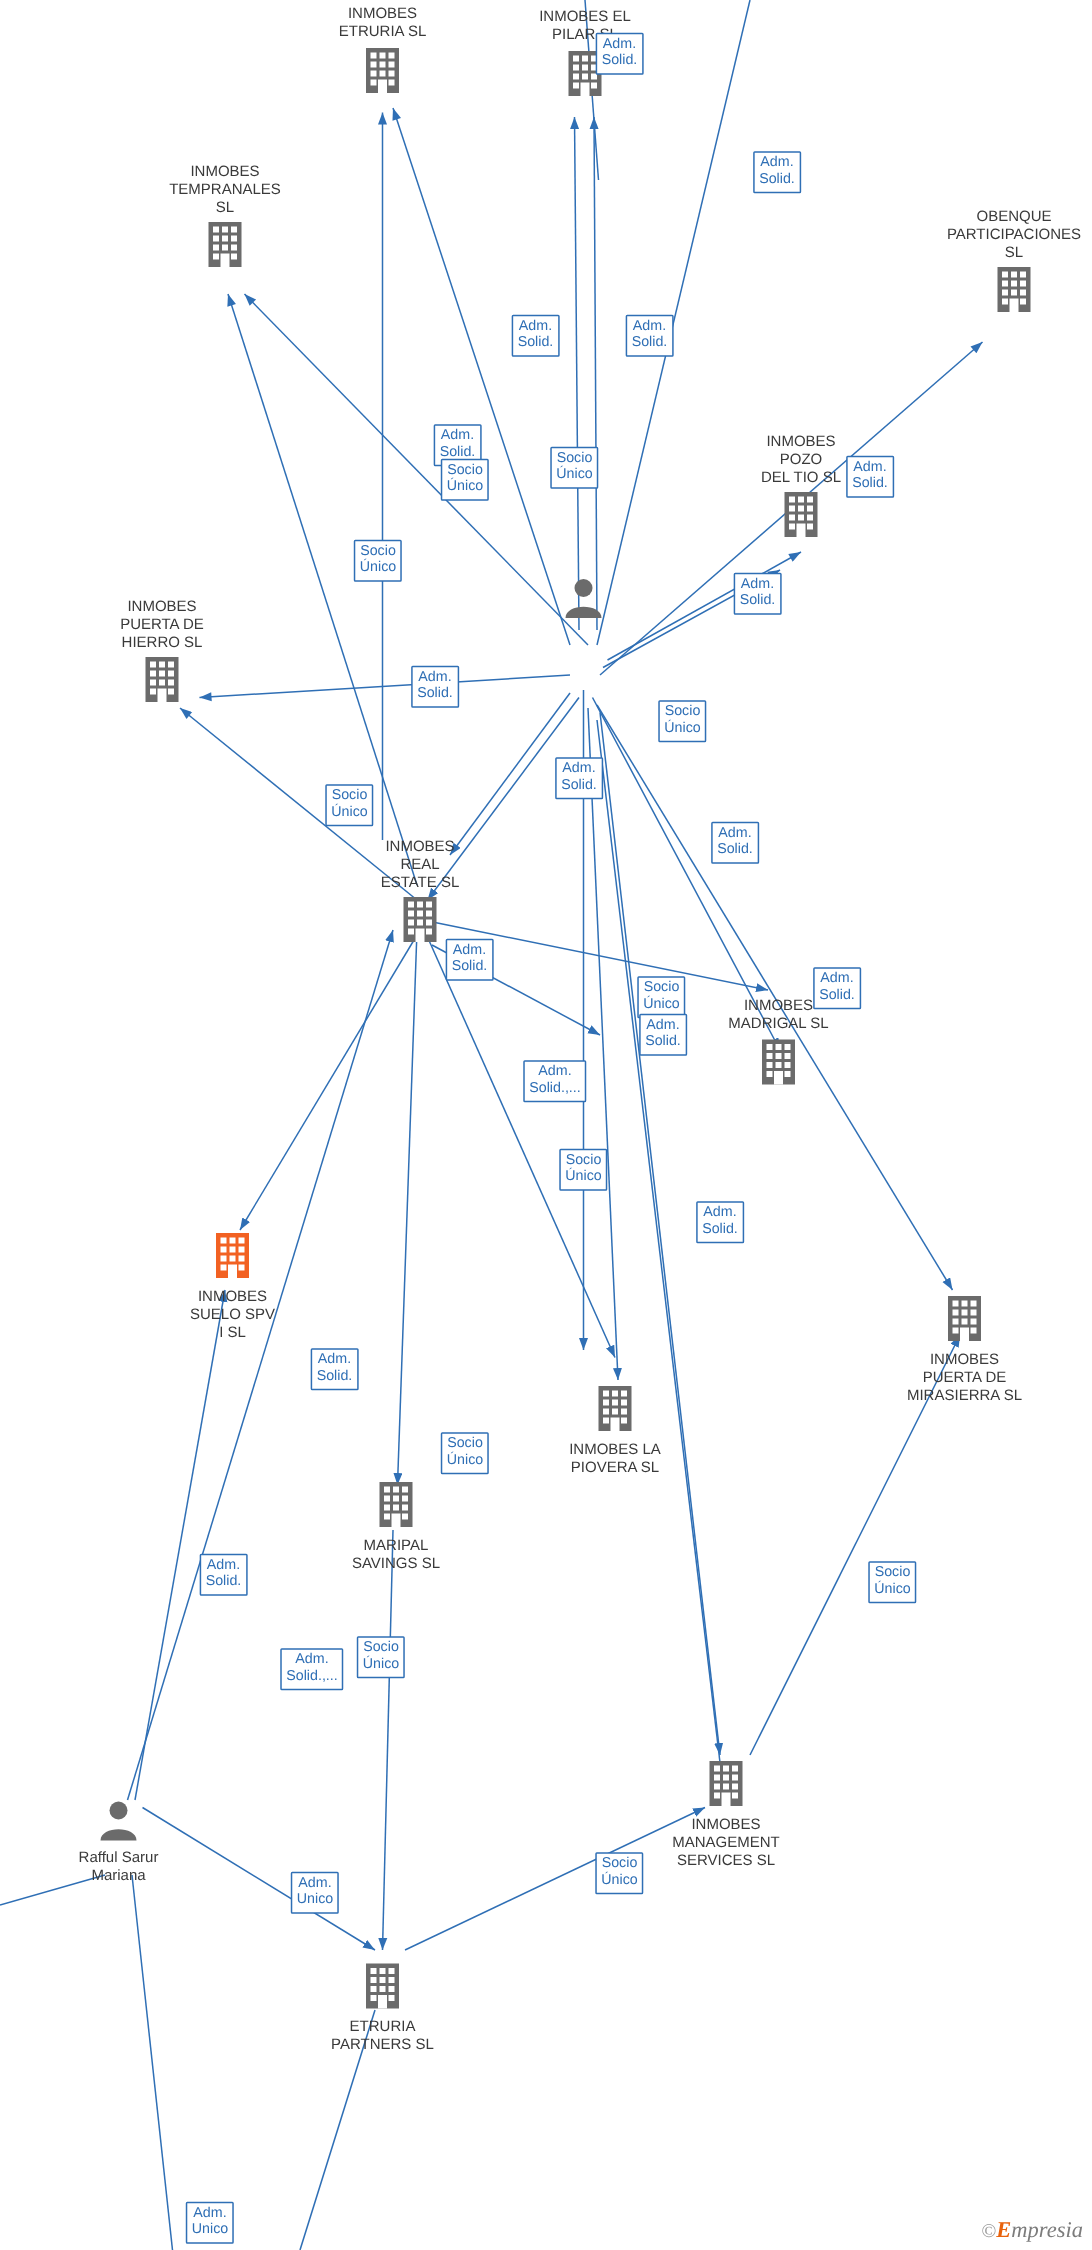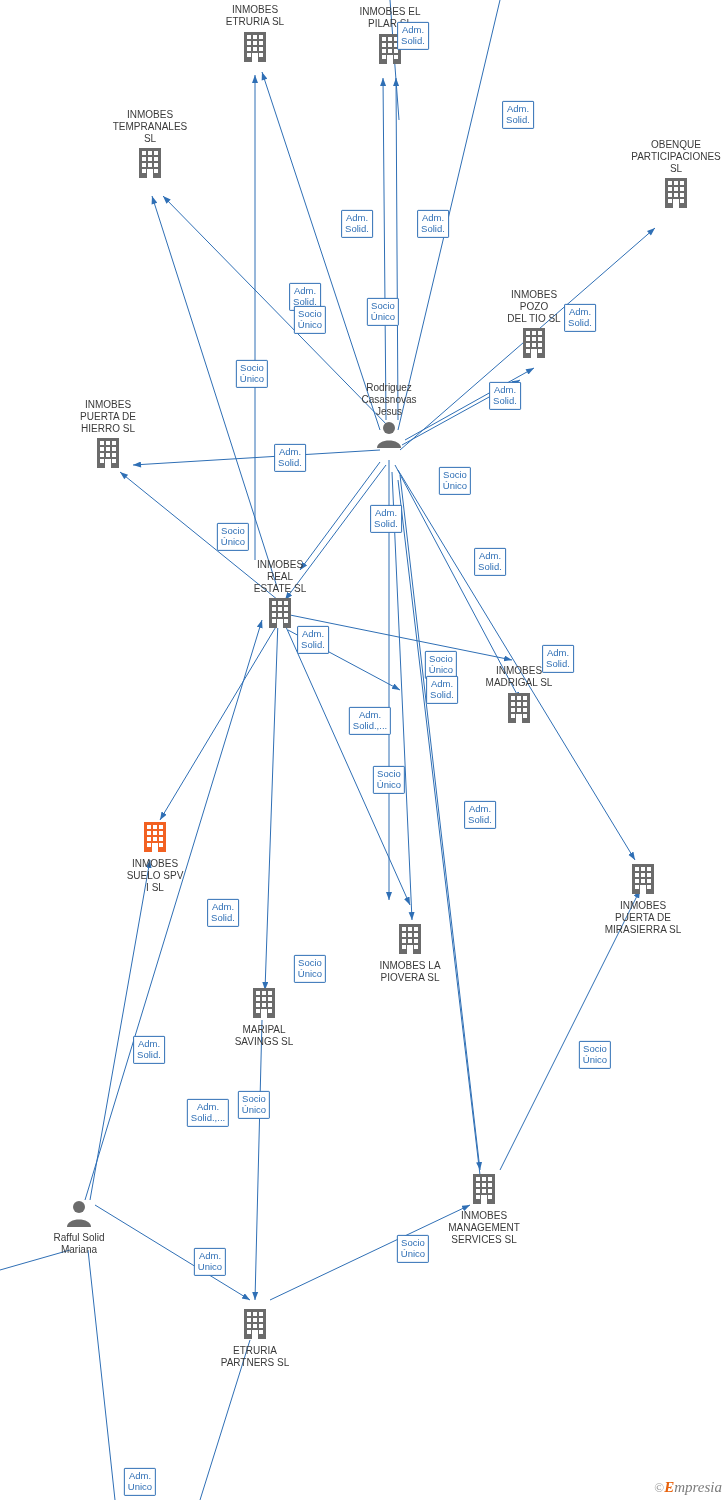--- a/index.html
+++ b/index.html
@@ -236,23 +236,20 @@
               <rect x="7" y="17" width="4" height="4"></rect>
               <rect x="13" y="17" width="4" height="4"></rect>
               <rect x="19" y="17" width="4" height="4"></rect>
               <rect x="7" y="23" width="4" height="4"></rect>
               <rect x="19" y="23" width="4" height="4"></rect>
             </g>
             <rect x="12" y="23" width="6" height="9" fill="#ffffff"></rect>
           </svg></span>
       </div>
       <div class="node person" style="left: 389px; top: 381px;">
-        <span class="label">Rodriguez
-Casasnovas
-Jesus</span>
         <span class="glyph" style="margin-top: 2px;"><svg width="30" height="30" viewBox="0 0 30 30" aria-hidden="true">
             <circle cx="15" cy="9" r="6" fill="#6b6b6b"></circle>
             <path d="M3 29 C3 19 27 19 27 29 Z" fill="#6b6b6b"></path>
           </svg></span>
       </div>
       <div class="node company" style="left: 108px; top: 398px;">
         <span class="label">INMOBES
 PUERTA DE
 HIERRO  SL</span>
         <span class="glyph" style="margin-top: 2px;"><svg width="30" height="34" viewBox="0 0 30 34" aria-hidden="true">
@@ -422,21 +419,21 @@
           </svg></span>
         <span class="label">INMOBES
 MANAGEMENT
 SERVICES  SL</span>
       </div>
       <div class="node person" style="left: 79px; top: 1198px;">
         <span class="glyph"><svg width="30" height="30" viewBox="0 0 30 30" aria-hidden="true">
             <circle cx="15" cy="9" r="6" fill="#6b6b6b"></circle>
             <path d="M3 29 C3 19 27 19 27 29 Z" fill="#6b6b6b"></path>
           </svg></span>
-        <span class="label">Rafful Solid
+        <span class="label">Rafful Sarur
 Mariana</span>
       </div>
       <div class="node company" style="left: 255px; top: 1307px;">
         <span class="glyph"><svg width="30" height="34" viewBox="0 0 30 34" aria-hidden="true">
             <rect x="4" y="2" width="22" height="30" fill="#6b6b6b"></rect>
             <g fill="#ffffff">
               <rect x="7" y="5" width="4" height="4"></rect>
               <rect x="13" y="5" width="4" height="4"></rect>
               <rect x="19" y="5" width="4" height="4"></rect>
               <rect x="7" y="11" width="4" height="4"></rect>

